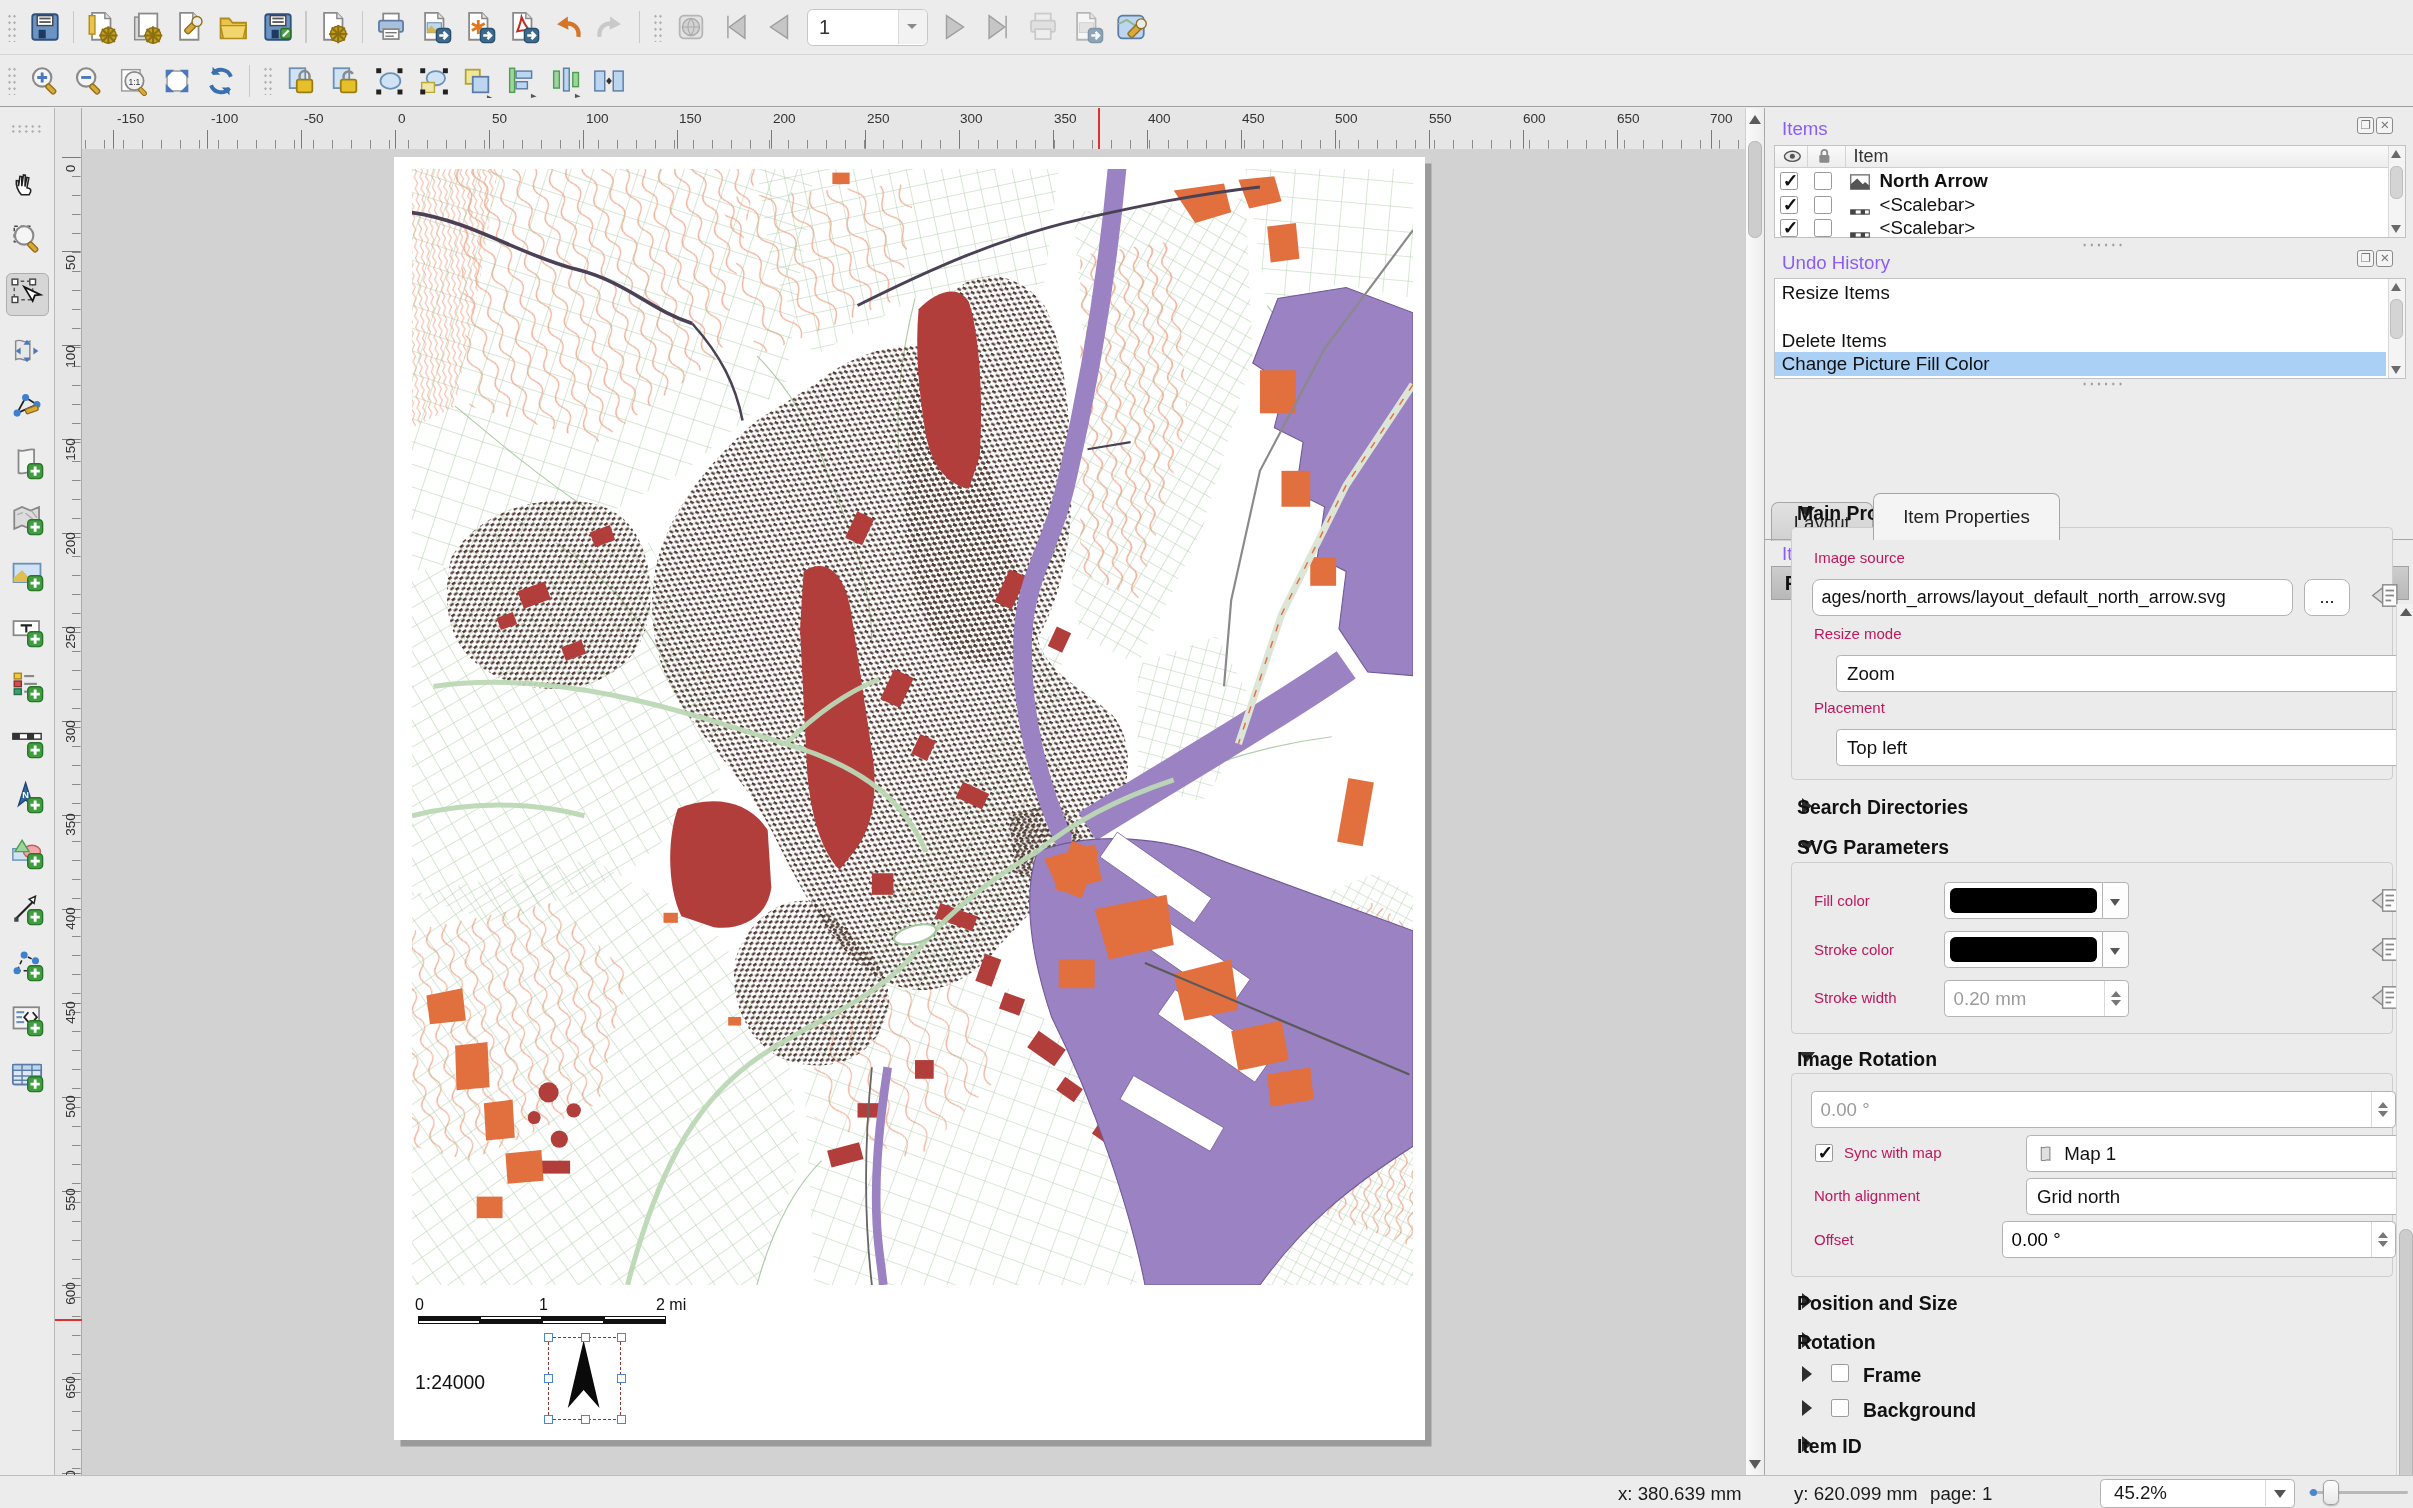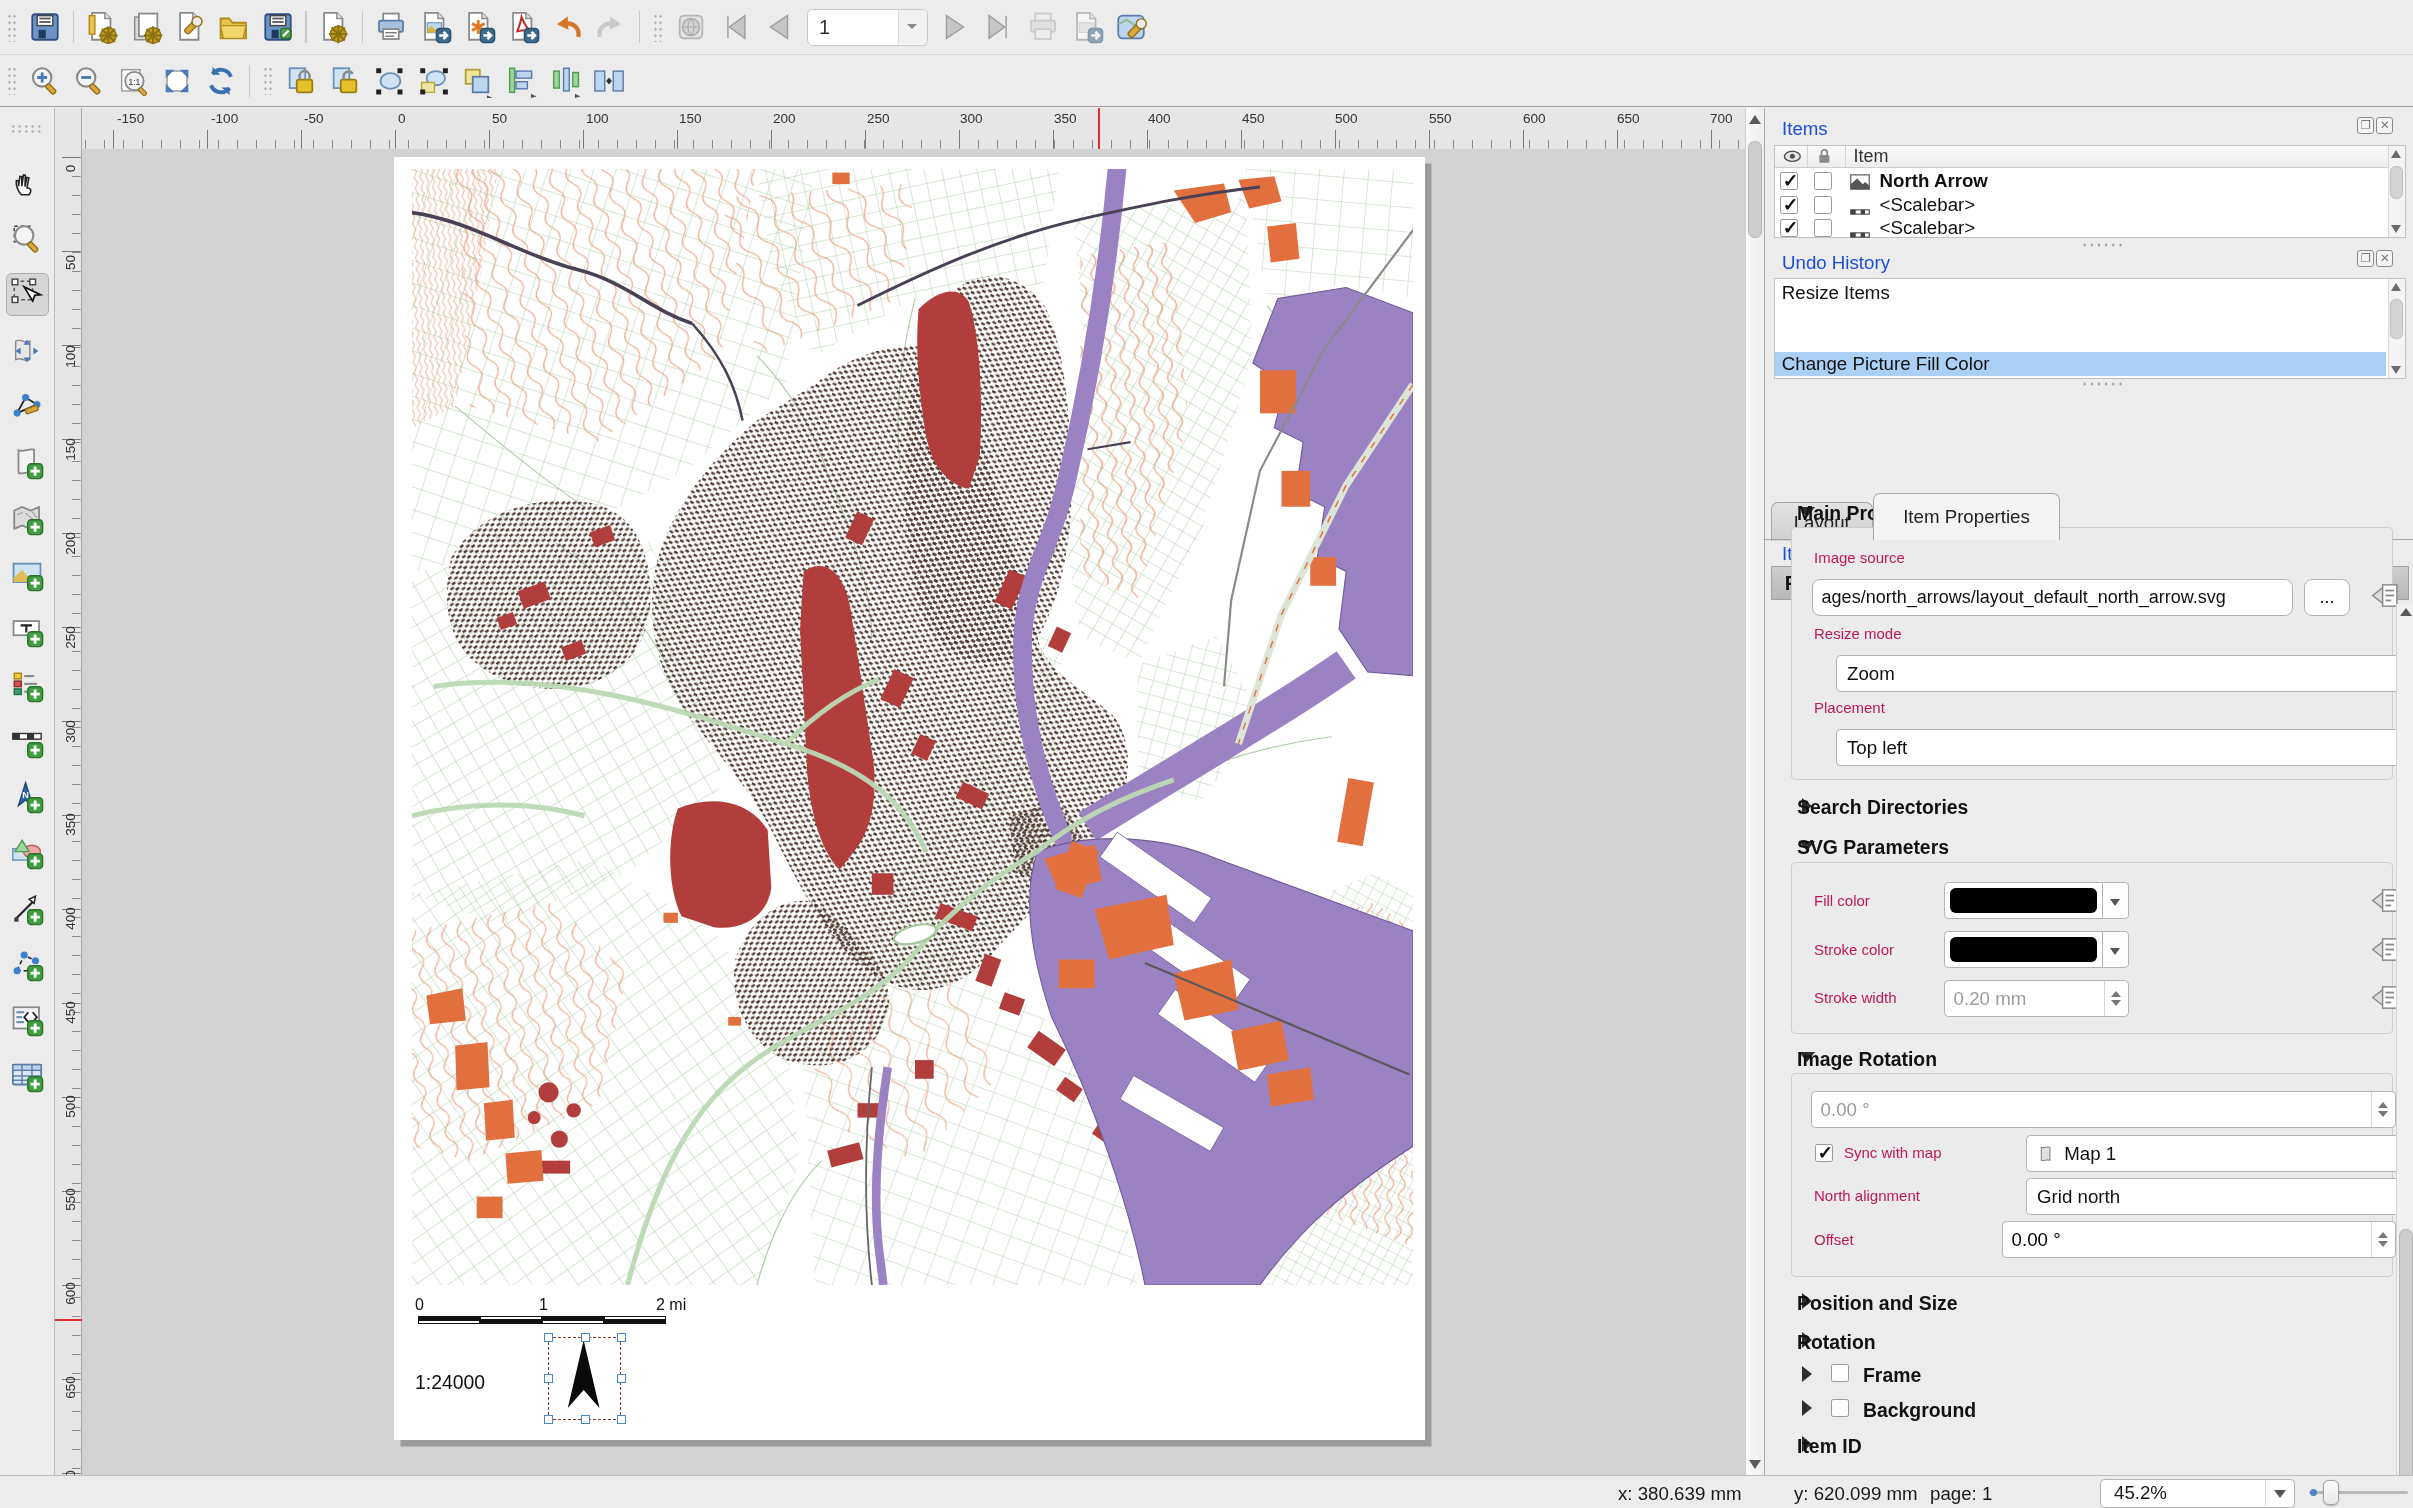--- a/index.html
+++ b/index.html
@@ -50,21 +50,21 @@
   #vscroll { position:absolute; left:1745px; top:108px; width:18.7px; height:1368px; background:linear-gradient(90deg,#fafafa,#ededed); border-left:0.7px solid #cfcfcf; }
   .scrollarrow { position:absolute; left:2.9px; width:0; height:0; border:6.5px solid transparent; }
   #vscroll .thumb { position:absolute; left:2.2px; top:33px; width:13.6px; height:97px; background:#cdcdcd; border:0.7px solid #b5b5b5; border-radius:6.5px; }
   
   .sblab { position:absolute; font-size:16px; color:#111; }
   #northitem { position:absolute; left:154px; top:1180px; width:73px; height:83px; border:1.4px dashed #8b3535; }
   .handle { position:absolute; width:9.3px; height:9.3px; background:#fff; border:1.4px solid #4a88c8; }
   #scaletext { position:absolute; left:21px; top:1214px; font-size:19.4px; color:#111; }
   
   #rightpanel { position:absolute; left:1764px; top:108px; width:649px; height:1368px; background:#ececec; border-left:1.4px solid #a8a8a8; }
-  .docktitle { position:absolute; font-size:18.7px; color:#1d4ed8; }
+  .docktitle { position:absolute; font-size:18.7px; color:#8b5cf6; }
   .dockbtns { position:absolute; width:40px; height:17px; }
   .dockbtns span { display:inline-block; width:17px; height:17px; margin-left:2.2px; border:1.4px solid #8a8a8a; border-radius:2.9px; position:relative; color:#777; font-size:11.5px; line-height:14.4px; text-align:center; background:#f4f4f4; }
   .listbox { position:absolute; left:8.6px; width:632px; background:#fff; border:1.4px solid #c2c2c2; }
   .splitdots { position:absolute; left:316px; width:43px; height:5.7px;
     background-image:radial-gradient(circle,#9a9a9a 1.1px,transparent 1.4px); background-size:7.2px 5.7px; }
   
   #itemshead { position:absolute; left:0; top:0; right:0; height:21.5px; background:linear-gradient(#fafafa,#ededed); border-bottom:1.4px solid #cfcfcf; font-size:18px; color:#333; }
   .itemrow { position:absolute; left:0; right:18.7px; height:24px; font-size:18.7px; color:#111; }
   .cb { position:absolute; top:2.9px; width:18px; height:18px; border:1.4px solid #9a9a9a; border-radius:2.2px; background:#fff; }
   .cb.checked:after { content:"✓"; position:absolute; left:1.4px; top:-2.9px; font-size:18.7px; color:#111; font-weight:bold; }
@@ -881,20 +881,21 @@
           <div class="up"></div>
           <div class="th" style="top:20px;height:33px;"></div>
           <div class="dn"></div>
         </div>
       </div>
       <div class="splitdots" style="top:134px;"></div>
       <div class="docktitle" style="left:17px;top:144px;">Undo History</div>
       <div class="dockbtns" style="left:590px;top:142px;"><span>❐</span><span>✕</span></div>
       <div class="listbox" style="top:170px;height:101px;">
         <div class="undorow" style="top:2.2px;">Resize Items</div>
+        <div class="undorow" style="top:50px;">Delete Items</div>
         <div class="undorow sel" style="top:73px;">Change Picture Fill Color</div>
         <div class="innerscroll">
           <div class="up"></div>
           <div class="th" style="top:20px;height:40px;"></div>
           <div class="dn"></div>
         </div>
       </div>
       <div class="splitdots" style="top:273px;"></div>
       <div class="tab" id="tablayout">Layout</div>
       <div class="tab" id="tabitemprops">Item Properties</div>

